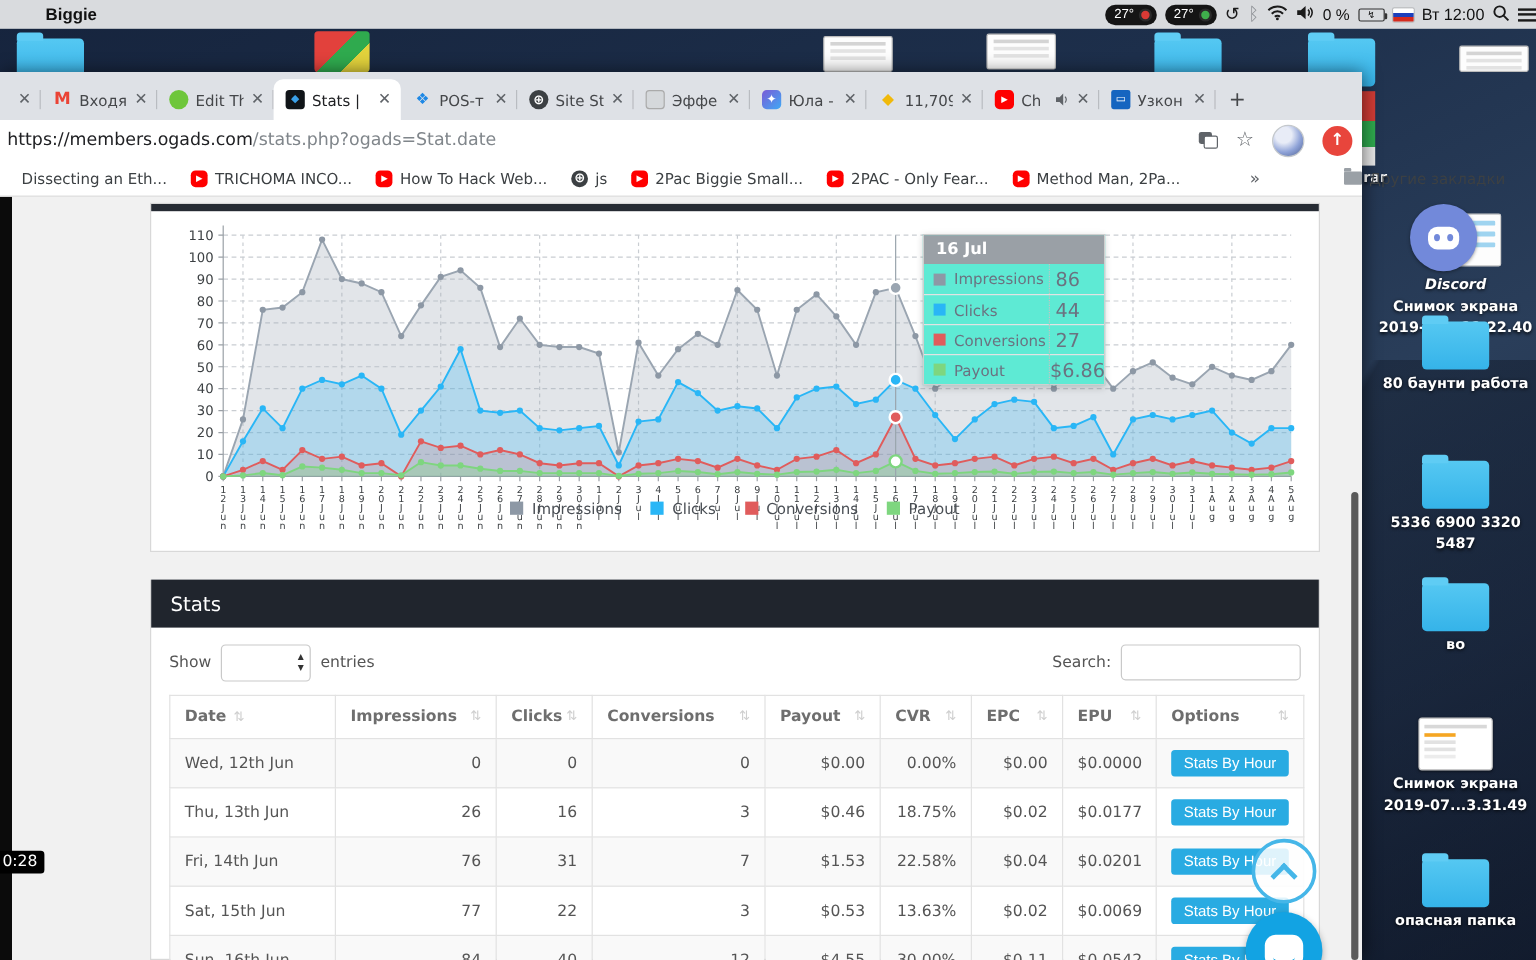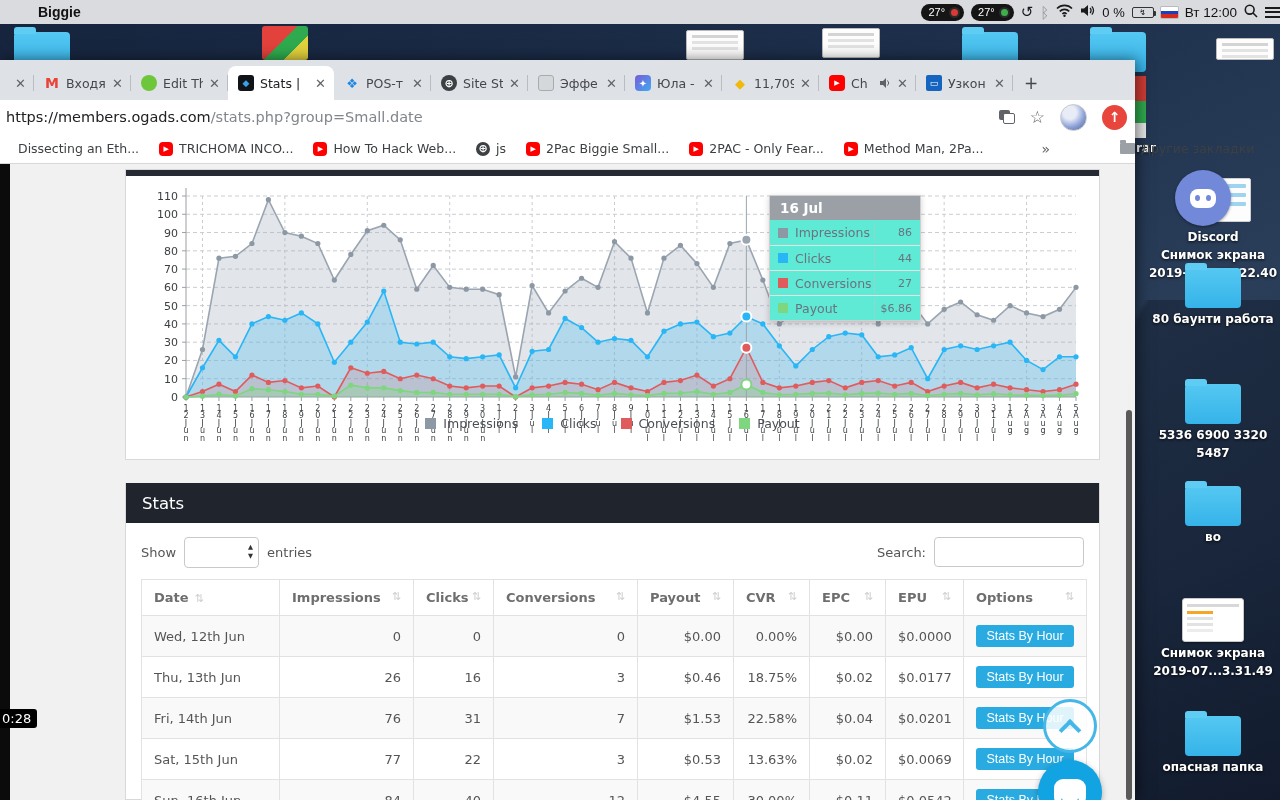--- a/index.html
+++ b/index.html
@@ -101,21 +101,21 @@
 #legend{position:absolute;left:0;top:246px;width:100%;display:flex;justify-content:center;gap:24px;pointer-events:none}
 .lg-item{display:flex;align-items:center;gap:7px;font-size:12.5px;color:#4a4f55}
 .lg-sq{width:11px;height:11px;flex:none}
 
 #tooltip{position:absolute;left:643px;top:25px;width:152px;background:#5eead4;border:1px solid #cfcfcf;box-shadow:0 2px 6px rgba(0,0,0,.18);font-size:13px;z-index:5}
 #tooltip .tt-head{background:#9aa0a6;color:#fff;font-weight:bold;font-size:13.5px;padding:4px 10px}
 .tt-row{display:flex;align-items:center;height:25px;border-top:1px solid #e3e3e3;padding-left:8px}
 .tt-row:first-of-type{border-top:none}
 .tt-sq{width:10px;height:10px;margin-right:7px;flex:none}
 .tt-lab{color:#6b7280;flex:1;font-size:12.5px}
-.tt-val{width:46px;text-align:right;color:#6b7280;border-left:1px dotted #c4c4c4;padding:3px 8px 3px 0;font-size:11px}
+.tt-val{width:46px;text-align:right;color:#6b7280;border-left:1px dotted #c4c4c4;padding:3px 20px 3px 0;font-size:16px}
 
 #stats-panel{position:absolute;left:125px;top:319px;width:975px;height:317px;background:#fff;border:1px solid #d8d8d8;border-top:none}
 #stats-head{height:40px;background:#20252d;color:#fff;font-size:16.5px;display:flex;align-items:center;padding-left:16px}
 #controls{position:relative;height:56px}
 #show-wrap{position:absolute;left:15px;top:14px;display:flex;align-items:center;gap:8px;font-size:13px;color:#555}
 .select-box{width:75px;height:31px;border:1px solid #c9c9c9;border-radius:4px;background:#fff;position:relative}
 .select-box .arrows{position:absolute;right:5px;top:5px;font-size:6.5px;line-height:9px;color:#333;text-align:center}
 #search-wrap{position:absolute;right:15px;top:14px;display:flex;align-items:center;gap:8px;font-size:13px;color:#555}
 #search-input{width:150px;height:30px;border:1px solid #c9c9c9;border-radius:4px;background:#fff}
 
@@ -161,21 +161,21 @@
         <div class="discord-wrap">
           <div class="discord-shotbg">
             <i></i>
             <i></i>
             <i></i>
           </div>
           <div class="discord-circle">
             <div class="discord-face"></div>
           </div>
         </div>
-        <div style="color: rgb(255, 255, 255); font-size: 12px; font-weight: bold; text-shadow: rgba(0, 0, 0, 0.85) 0px 1px 3px; line-height: 14px; text-align: right; white-space: nowrap;">Discord</div>
+        <div style="color: rgb(255, 255, 255); font-size: 12px; font-weight: bold; text-shadow: rgba(0, 0, 0, 0.85) 0px 1px 3px; line-height: 14px; text-align: right; white-space: nowrap; font-style: italic;">Discord</div>
         <div style="color: rgb(255, 255, 255); font-size: 12px; font-weight: bold; text-shadow: rgba(0, 0, 0, 0.85) 0px 1px 3px; line-height: 14px; text-align: center; white-space: nowrap;">Снимок экрана</div>
         <div style="color: rgb(255, 255, 255); font-size: 12px; font-weight: bold; text-shadow: rgba(0, 0, 0, 0.85) 0px 1px 3px; line-height: 14px; text-align: center; white-space: nowrap;">2019-06...22.22.40</div>
       </div>
       <div class="desk-item" style="left: 1138px; top: 268px;">
         <div class="folder"></div>
         <div style="color: rgb(255, 255, 255); font-size: 12px; font-weight: bold; text-shadow: rgba(0, 0, 0, 0.85) 0px 1px 3px; line-height: 14px; text-align: center; white-space: nowrap;">80 баунти работа</div>
       </div>
       <div class="desk-item" style="left: 1138px; top: 384px;">
         <div class="folder"></div>
         <div style="color: rgb(255, 255, 255); font-size: 12px; font-weight: bold; text-shadow: rgba(0, 0, 0, 0.85) 0px 1px 3px; line-height: 14px; text-align: center; white-space: nowrap;">5336 6900 3320</div>
@@ -304,21 +304,21 @@
         <span class="fi fi-monitor">▭</span>
         <span class="tab-label">Узкон</span>
         <span class="tab-x">✕</span>
         <span class="sep"></span>
       </div>
       <div class="newtab">+</div>
     </div>
 
   <div id="urlrow">
     <div id="urltext">
-      <span class="host">https://members.ogads.com</span><span class="path">/stats.php?group=Small.date</span>
+      <span class="host">https://members.ogads.com</span><span class="path">/stats.php?ogads=Stat.date</span>
     </div>
     <div class="right-icos">
       <span class="translate-ico"></span>
       <span class="star">☆</span>
       <span class="avatar"></span>
       <span class="update-badge">↑</span>
     </div>
   </div>
 
   <div id="bmrow">

